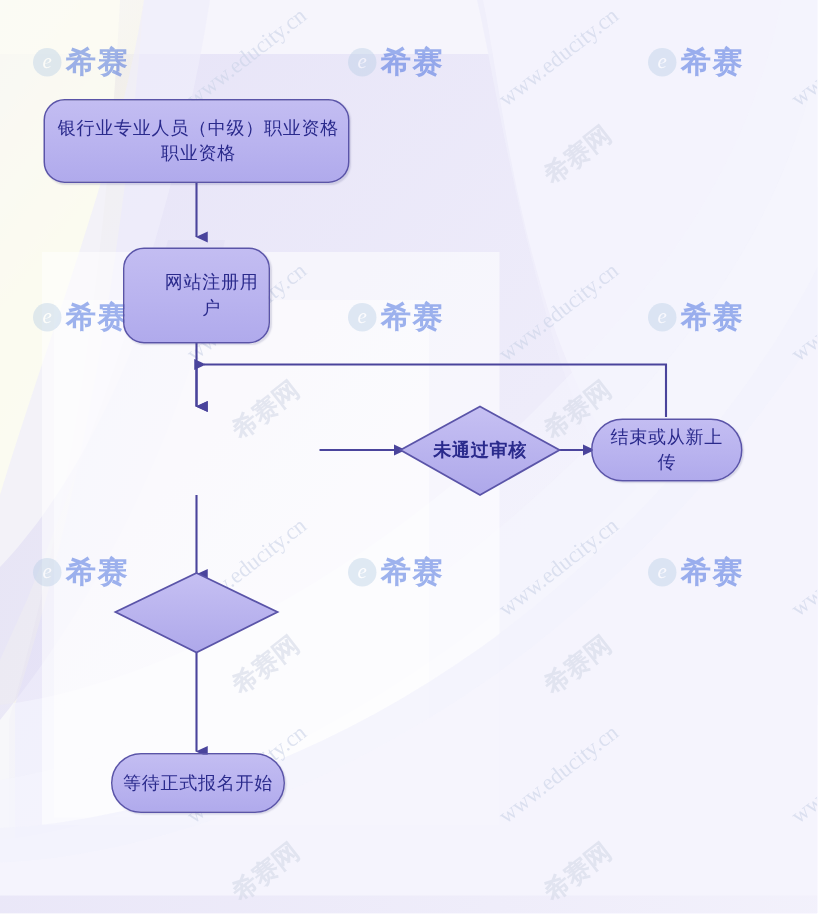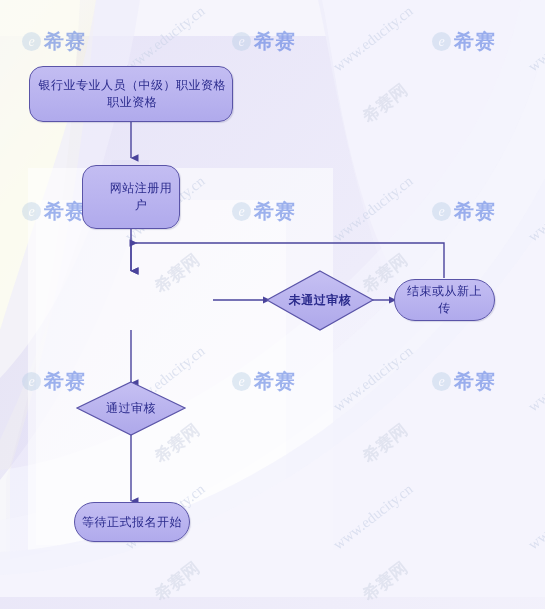--- a/index.html
+++ b/index.html
@@ -318,23 +318,20 @@
 
 
     <div class="node diamond-label" style="left:267px; top:271px; width:106px; height:59px; pointer-events:auto;font-weight:bold;">
       <span class="node-text">未通过审核</span>
     </div>
 
     <div class="node rounded pill" style="left:394px; top:279px; width:101px; height:42px; pointer-events:auto;">
       <span class="node-text">结束或从新上传</span>
     </div>
 
-    <div class="node diamond-label" style="left:77px; top:382px; width:108px; height:53px; pointer-events:auto;">
-      <span class="node-text">通过审核</span>
-    </div>
 
     <div class="node rounded pill" style="left:74px; top:502px; width:116px; height:40px; pointer-events:auto;">
       <span class="node-text">等待正式报名开始</span>
     </div>
 
   </div>
 
 </div>
 
 </body></html>

